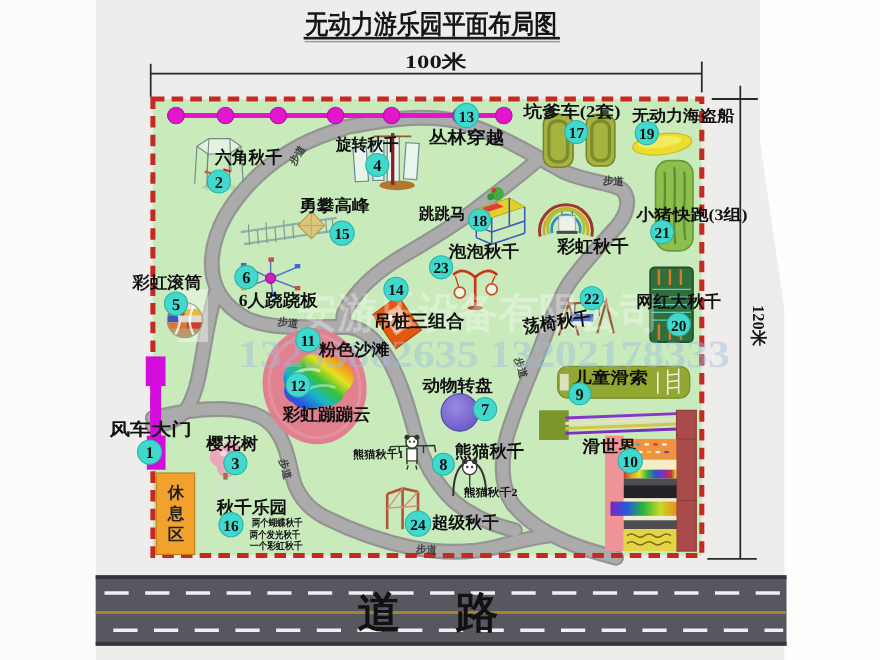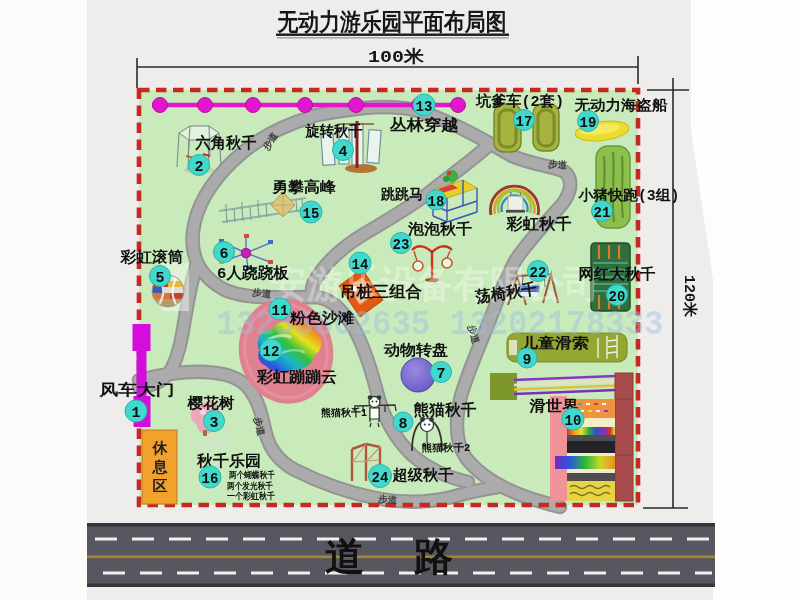--- a/index.html
+++ b/index.html
@@ -1,16 +1,16 @@
 <!DOCTYPE html>
 <html><head>
 <meta charset="utf-8">
 <style>
 html,body{margin:0;padding:0;background:#eeedeb;}
-#stage{position:relative;width:800px;height:600px;overflow:hidden;font-family:Liberation Mono, monospace;}
+#stage{position:relative;width:800px;height:600px;overflow:hidden;font-family:Liberation Serif, serif;}
 svg{display:block;}
 </style>
 </head>
 <body>
 <div id="stage">
 <svg width="800" height="600" viewBox="0 0 800 600">
 <defs>
 <linearGradient id="cloudGrad" x1="0" y1="1" x2="1" y2="0">
 <stop offset="0" stop-color="#7a30c8"></stop>
           <stop offset="0.18" stop-color="#2858e0"></stop>

